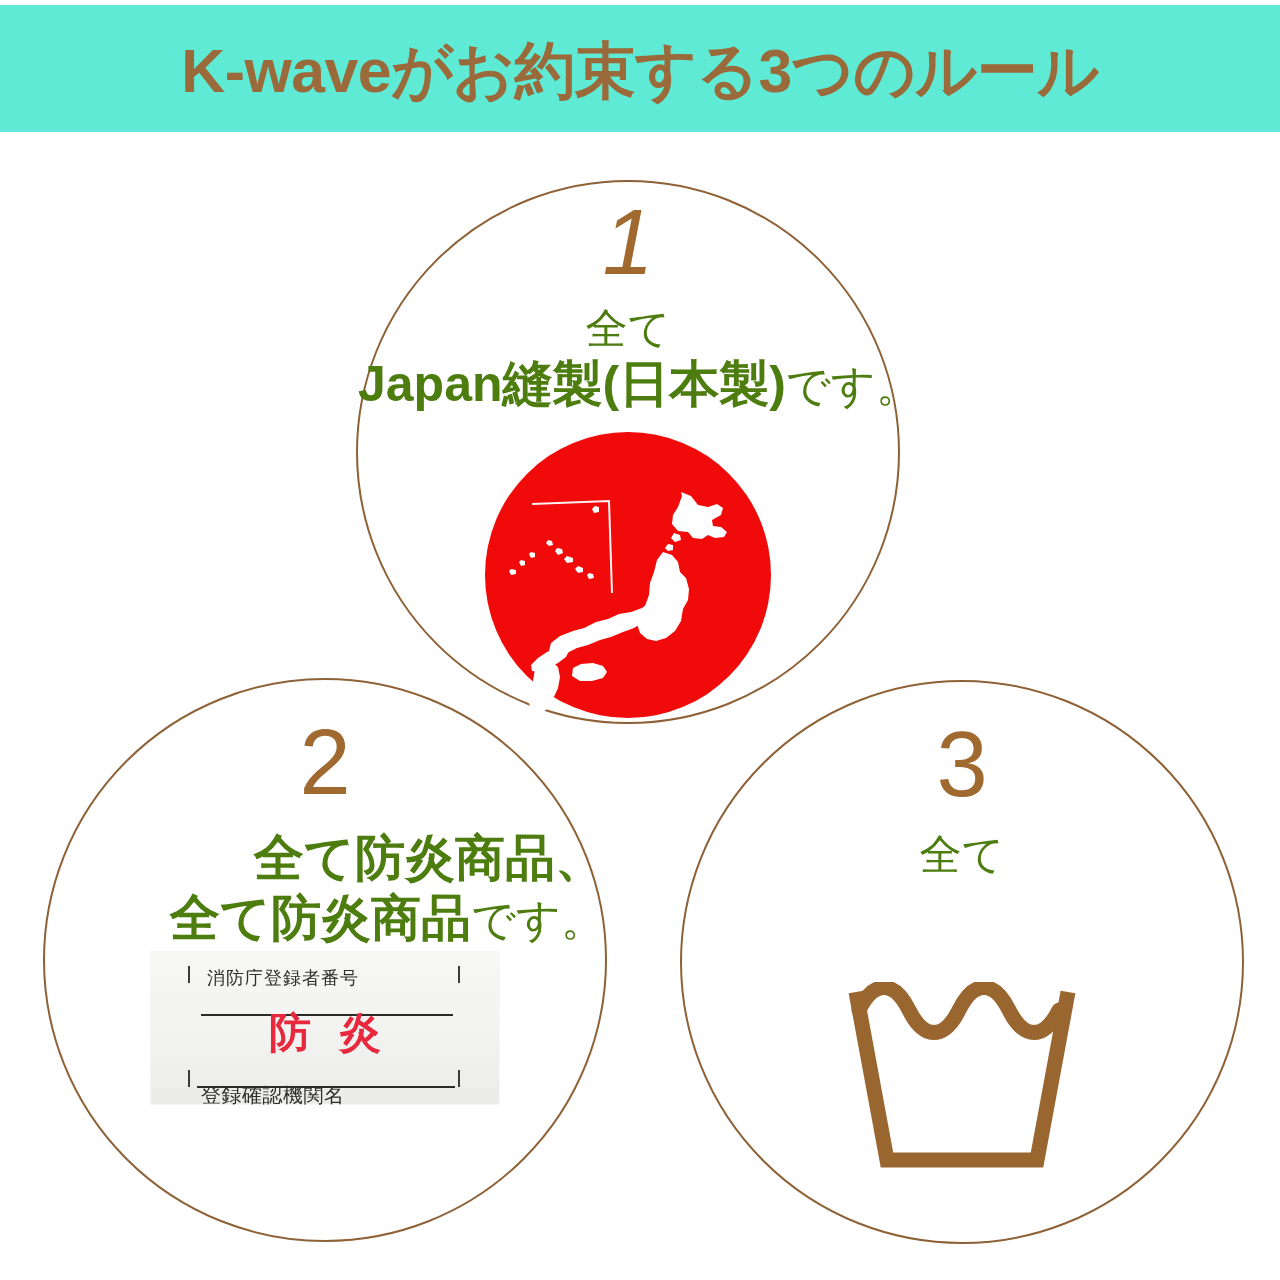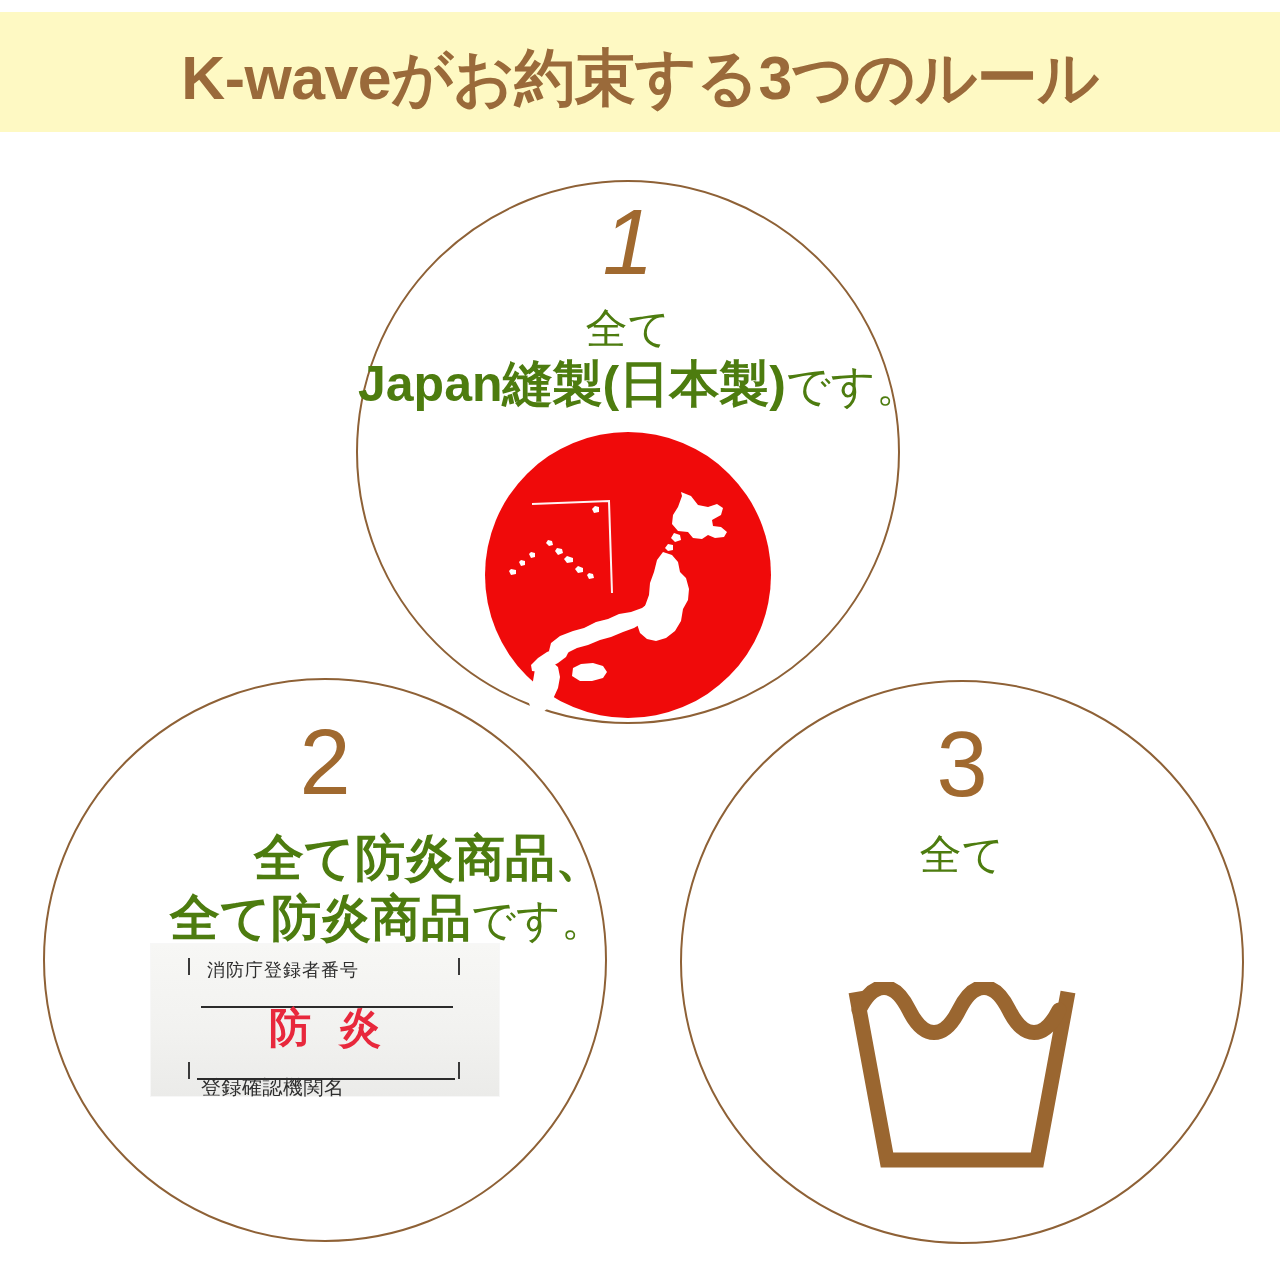--- a/index.html
+++ b/index.html
@@ -11,24 +11,24 @@
     height: 1280px;
     background: #ffffff;
     font-family: "Liberation Sans", "DejaVu Sans", sans-serif;
     overflow: hidden;
     position: relative;
   }
 
   
   .header-band {
     position: absolute;
-    left: 0; top: 12px;
+    left: 0; top: 5px;
     width: 1280px;
     height: 132px;
-    background: #fef9c3;
+    background: #5eead4;
     display: flex;
     align-items: center;
     justify-content: center;
   }
   .header-title {
     font-size: 62px;
     line-height: 1;
     font-weight: 700;
     color: #9a6a3a;
     letter-spacing: -0.5px;
@@ -142,21 +142,21 @@
   .lbl-bouen {
     position: absolute;
     left: 0; right: 0; top: 62px;
     text-align: center;
     font-size: 42px;
     font-weight: 700;
     color: #e8283c;
     letter-spacing: 28px;
     text-indent: 28px;
     line-height: 1.05;
-    font-family: Liberation Serif, serif;
+    font-family: Liberation Mono, monospace;
   }
   .lbl-bottom-text {
     position: absolute;
     left: 50px; top: 110px;
     font-size: 20px;
     color: #2e2e2e;
     letter-spacing: 0.5px;
     white-space: nowrap;
     margin-top: 20px;
   }
@@ -234,21 +234,21 @@
       <span class="c-number">2</span>
     </div>
 
     <div class="c-inner" style="top: 148px; text-align: right;">
       <div class="c-line bold">全て防炎商品、</div>
       <div class="c-line bold">
         <span>全て防炎商品</span><span class="suffix">です。</span>
       </div>
     </div>
 
-    <div class="label-wrap" style="top: 264px;">
+    <div class="label-wrap" style="top: 272px;">
       <div class="bouen-label">
         <span class="lbl-tick tick-tl"></span>
         <span class="lbl-tick tick-tr"></span>
         <span class="lbl-tick tick-bl"></span>
         <span class="lbl-tick tick-br"></span>
 
         <div class="lbl-top-text">消防庁登録者番号</div>
 
         <div class="lbl-rule-top"></div>
 

